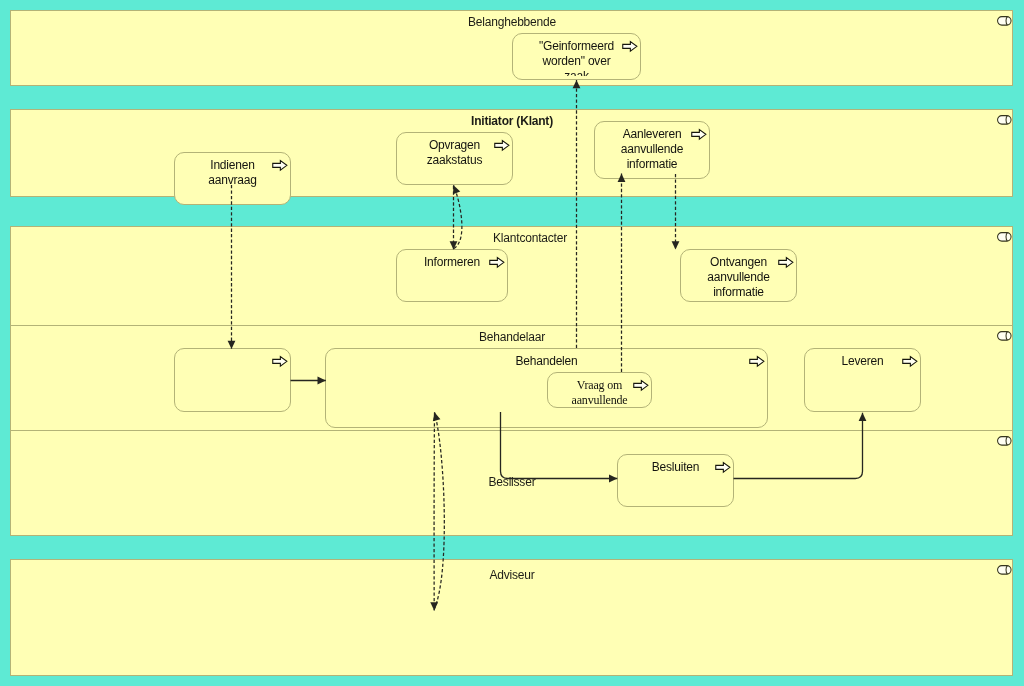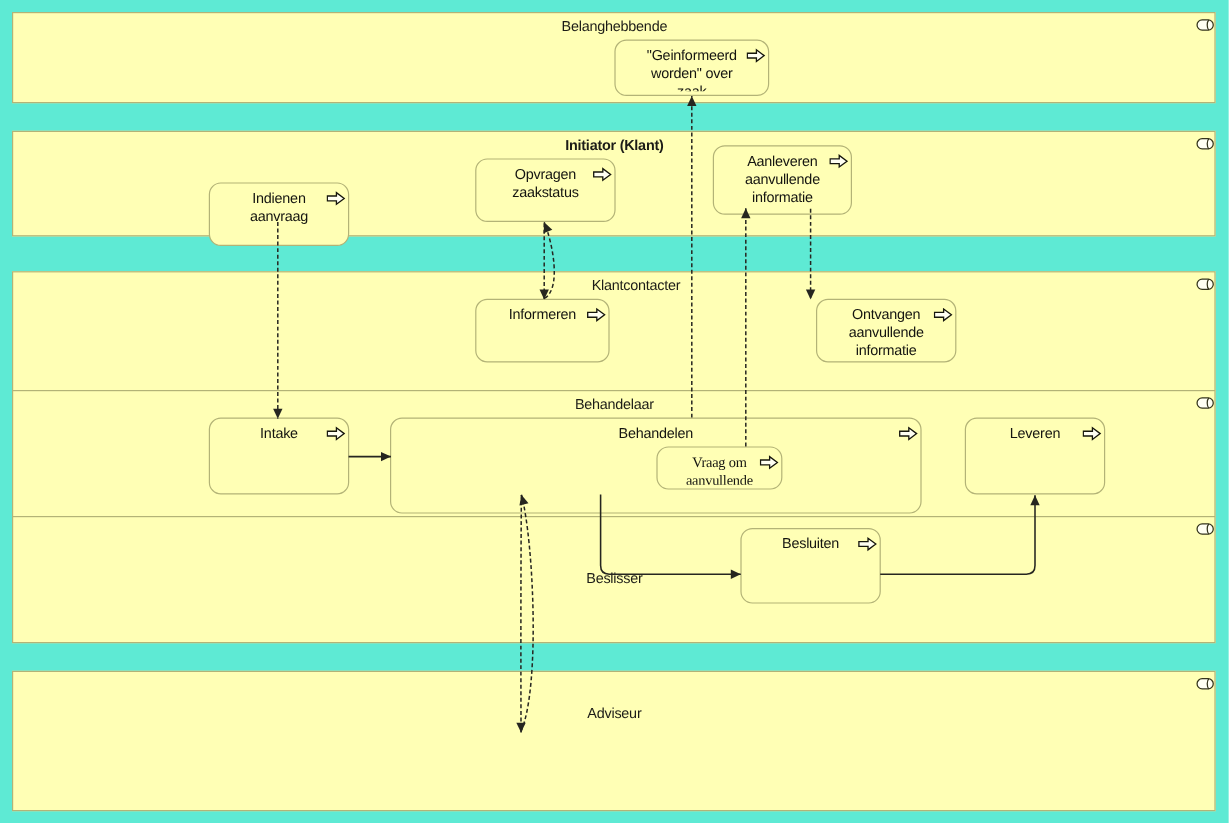--- a/index.html
+++ b/index.html
@@ -108,21 +108,21 @@
       </svg></div>
     <div class="lane" style="left: 10px; top: 430px; width: 1003px; height: 106px;"></div>
     <div class="lane-label" style="top: 435px; margin-top: 40px;">Beslisser</div>
     <div class="role-ico" style="line-height: 0; left: 996px; top: 434px;"><svg width="17" height="12" viewBox="0 0 17 12">
         <g fill="none" stroke="#35351c" stroke-width="1.05">
           <rect x="1.55" y="2.6" width="13.5" height="8.5" rx="4.25" ry="4.25" fill="#fffff2"></rect>
           <path d="M 11.4 2.6 C 9.55 4.15 9.55 9.55 11.4 11.1" fill="none"></path>
         </g>
       </svg></div>
     <div class="lane" style="left: 10px; top: 559px; width: 1003px; height: 117px;"></div>
-    <div class="lane-label" style="top: 587px;">Adviseur</div>
+    <div class="lane-label" style="top: 568px;">Adviseur</div>
     <div class="role-ico" style="line-height: 0; left: 996px; top: 563px;"><svg width="17" height="12" viewBox="0 0 17 12">
         <g fill="none" stroke="#35351c" stroke-width="1.05">
           <rect x="1.55" y="2.6" width="13.5" height="8.5" rx="4.25" ry="4.25" fill="#fffff2"></rect>
           <path d="M 11.4 2.6 C 9.55 4.15 9.55 9.55 11.4 11.1" fill="none"></path>
         </g>
       </svg></div>
     <div class="proc" style="left: 512px; top: 33px; width: 129px; height: 47px;">
       <div class="txt">
         <div>"Geinformeerd</div>
         <div>worden" over</div>
@@ -172,23 +172,20 @@
       <div class="txt">
         <div>Ontvangen</div>
         <div>aanvullende</div>
         <div>informatie</div>
       </div>
       <div class="pico"><svg width="16" height="13" viewBox="0 0 16 13">
           <path d="M0.75 4.35 L8.35 4.35 L8.35 1.5 L14.85 6.35 L8.35 11.2 L8.35 8.35 L0.75 8.35 Z" fill="#fffff2" stroke="#17170d" stroke-width="1.1" stroke-linejoin="miter" stroke-miterlimit="6"></path>
         </svg></div>
     </div>
     <div class="proc" style="left: 174px; top: 348px; width: 117px; height: 64px;">
-      <div class="txt">
-        <div>Intake</div>
-      </div>
       <div class="pico"><svg width="16" height="13" viewBox="0 0 16 13">
           <path d="M0.75 4.35 L8.35 4.35 L8.35 1.5 L14.85 6.35 L8.35 11.2 L8.35 8.35 L0.75 8.35 Z" fill="#fffff2" stroke="#17170d" stroke-width="1.1" stroke-linejoin="miter" stroke-miterlimit="6"></path>
         </svg></div>
     </div>
     <div class="proc" style="left: 325px; top: 348px; width: 443px; height: 80px;">
       <div class="txt">
         <div>Behandelen</div>
       </div>
       <div class="pico"><svg width="16" height="13" viewBox="0 0 16 13">
           <path d="M0.75 4.35 L8.35 4.35 L8.35 1.5 L14.85 6.35 L8.35 11.2 L8.35 8.35 L0.75 8.35 Z" fill="#fffff2" stroke="#17170d" stroke-width="1.1" stroke-linejoin="miter" stroke-miterlimit="6"></path>
@@ -204,21 +201,21 @@
         </svg></div>
     </div>
     <div class="proc" style="left: 804px; top: 348px; width: 117px; height: 64px;">
       <div class="txt">
         <div>Leveren</div>
       </div>
       <div class="pico"><svg width="16" height="13" viewBox="0 0 16 13">
           <path d="M0.75 4.35 L8.35 4.35 L8.35 1.5 L14.85 6.35 L8.35 11.2 L8.35 8.35 L0.75 8.35 Z" fill="#fffff2" stroke="#17170d" stroke-width="1.1" stroke-linejoin="miter" stroke-miterlimit="6"></path>
         </svg></div>
     </div>
-    <div class="proc" style="left: 617px; top: 440px; width: 117px; height: 63px;">
+    <div class="proc" style="left: 617px; top: 454px; width: 117px; height: 53px;">
       <div class="txt">
         <div>Besluiten</div>
       </div>
       <div class="pico"><svg width="16" height="13" viewBox="0 0 16 13">
           <path d="M0.75 4.35 L8.35 4.35 L8.35 1.5 L14.85 6.35 L8.35 11.2 L8.35 8.35 L0.75 8.35 Z" fill="#fffff2" stroke="#17170d" stroke-width="1.1" stroke-linejoin="miter" stroke-miterlimit="6"></path>
         </svg></div>
     </div>
   </div>
 
 </body></html>

